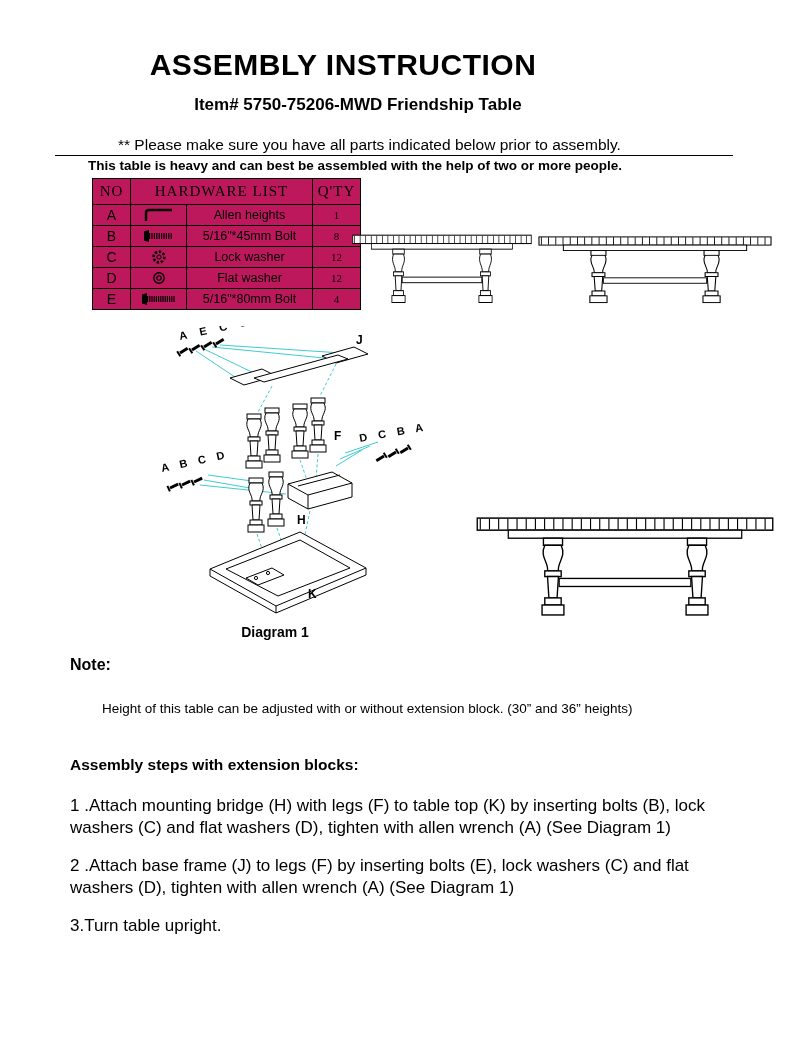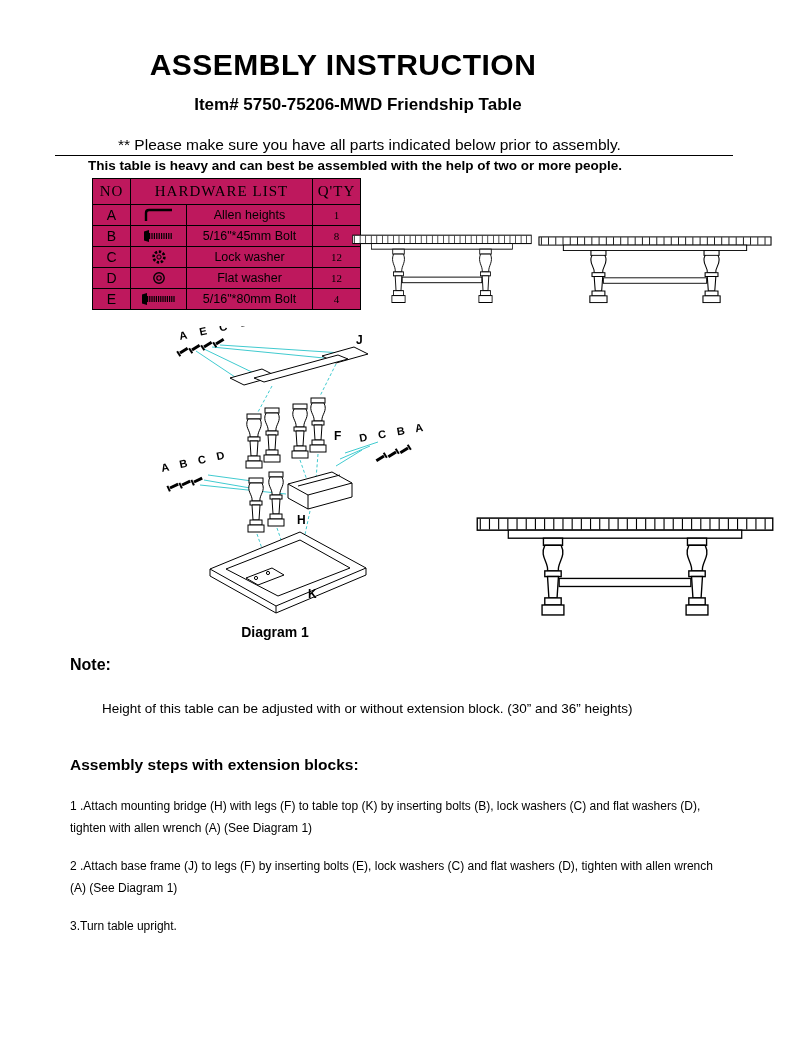--- a/index.html
+++ b/index.html
@@ -33,21 +33,21 @@
   td.icon-cell { padding:0 2px; }
   td.icon-cell svg { display:block; margin:0 auto; }
   td.name { font-size:12.5px; }
   td.qty { font-size:11px; font-family:"Liberation Serif", serif; }
 
   .caption { position:absolute; top:624px; left:200px; width:150px; text-align:center;
              font-size:14px; font-weight:bold; }
   .note-heading { position:absolute; top:656px; left:70px; font-size:16px; font-weight:bold; }
   .note-body { position:absolute; top:701px; left:70px; width:680px; font-size:13.5px;margin-left:32px; }
   .steps-heading { position:absolute; top:756px; left:70px; font-size:15.5px; font-weight:bold; }
-  .step { position:absolute; left:70px; width:648px; font-size:12px; line-height:22px; }
+  .step { position:absolute; left:70px; width:648px; font-size:17px; line-height:22px; }
   .step-1 { top:795px; }
   .step-2 { top:855px; }
   .step-3 { top:915px; }
   .page-number { position:absolute; top:1008px; left:0; width:762px; text-align:left; font-size:11px;margin-top:28px; }
 </style>
 </head>
 <body>
 
 <svg width="0" height="0" style="position:absolute" aria-hidden="true">
   <defs>

